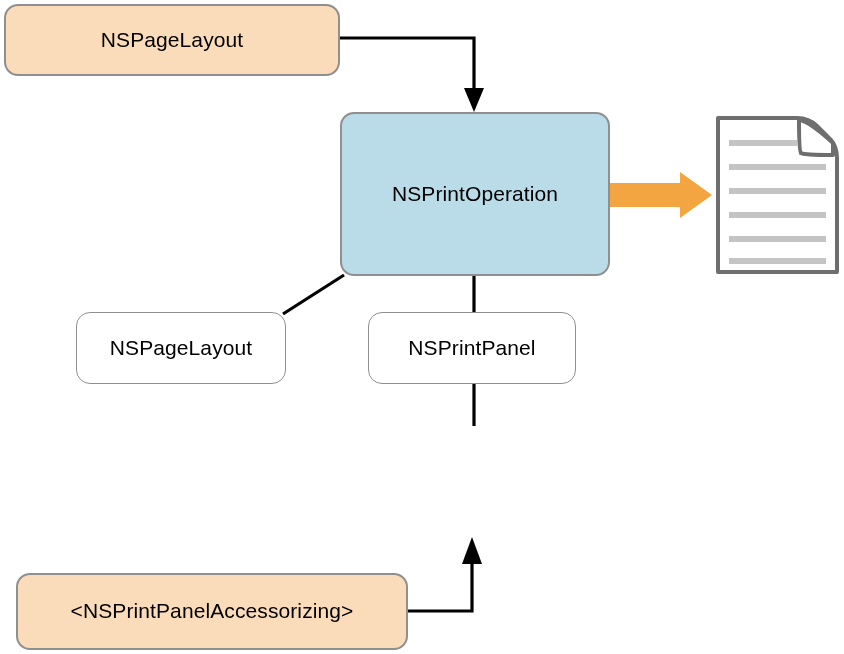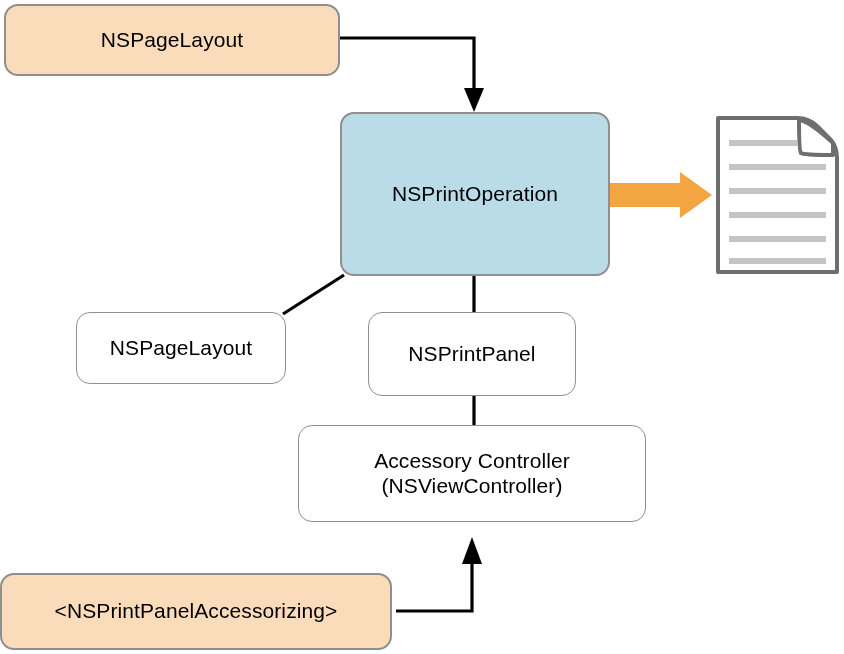--- a/index.html
+++ b/index.html
@@ -23,23 +23,23 @@
     background:#ffffff;
     z-index:3;
   }
   .node.peach{background:#fadcba;border-color:#8f8f8f;}
   .node.blue{background:#b9dce8;border-color:#8f8f8f;}
   .node.plain{background:#ffffff;border-color:#909090;border-width:1.6px;}
   .node .label{display:block;white-space:pre-line;}
   #n-printinfo{left:4px;top:4px;width:336px;height:72px;}
   #n-printoperation{left:340px;top:112px;width:270px;height:164px;}
   #n-pagelayout{left:76px;top:312px;width:210px;height:72px;align-items:center;}
-  #n-printpanel{left:368px;top:312px;width:208px;height:84px;}
+  #n-printpanel{left:368px;top:312px;width:208px;height:72px;}
   #n-accessory{left:298px;top:425px;width:348px;height:97px;font-size:21px;}
-  #n-protocol{left:0;top:573px;width:392px;height:77px;}
+  #n-protocol{left:16px;top:573px;width:392px;height:77px;}
   #doc-icon{position:absolute;left:713px;top:113px;width:128px;height:164px;z-index:2;}
 </style>
 </head>
 <body>
 
 <div id="canvas">
 
   <svg class="edges" viewBox="0 0 844 654" xmlns="http://www.w3.org/2000/svg">
 
     <g>
@@ -92,22 +92,18 @@
   </div>
 
   <div class="node plain" id="n-pagelayout">
     <span class="label">NSPageLayout</span>
   </div>
 
   <div class="node plain" id="n-printpanel">
     <span class="label">NSPrintPanel</span>
   </div>
 
-  <div class="node plain" id="n-accessory">
-    <span class="label">Accessory Controller
-(NSViewController)</span>
-  </div>
 
   <div class="node peach" id="n-protocol">
     <span class="label">&lt;NSPrintPanelAccessorizing&gt;</span>
   </div>
 
 </div>
 
 </body></html>

